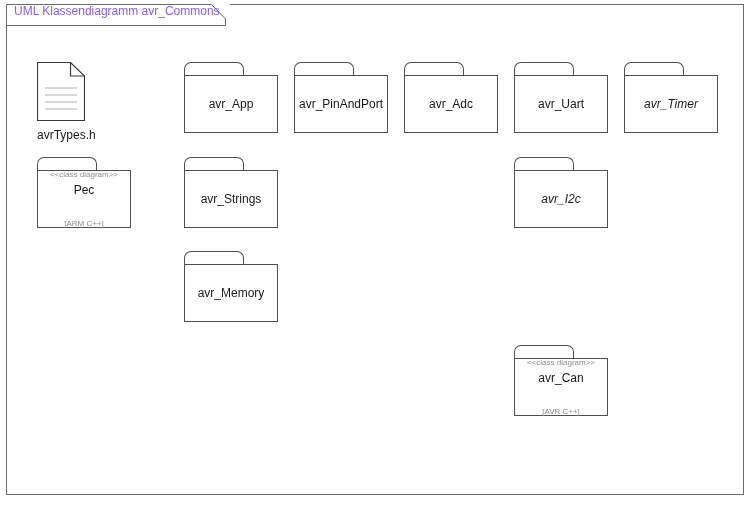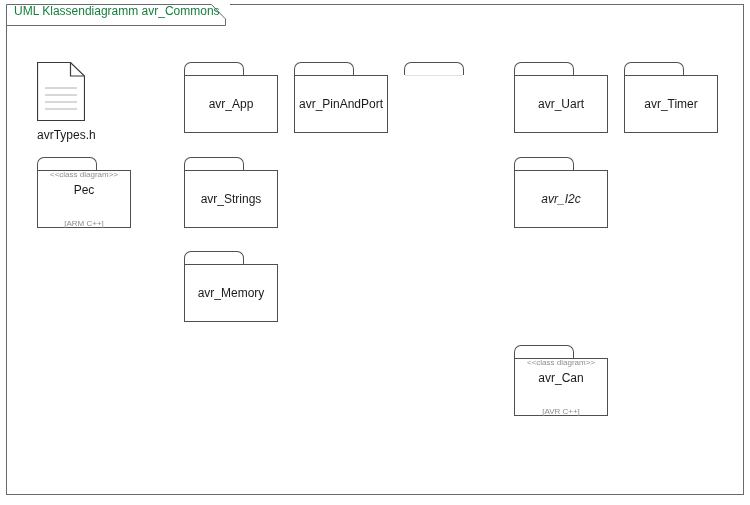--- a/index.html
+++ b/index.html
@@ -45,21 +45,21 @@
     display: block;
   }
   #diagram-title-tab svg {
     display: block;
   }
   #diagram-title-text {
     position: absolute;
     left: 14px;
     top: 4px;
     font-size: 12px;
-    color: #15803d;
+    color: #8b5cf6;
     white-space: nowrap;
     line-height: 14px;
     z-index: 6;
   }
 
   
   #diagram-canvas {
     position: absolute;
     left: 0;
     top: 0;
@@ -199,31 +199,34 @@
     <span class="pkg-tab"></span>
     <span class="pkg-seam"></span>
     <div class="pkg-body">
       <div class="pkg-name">avr_PinAndPort</div>
     </div>
   </div>
 
   <div class="uml-package" style="left:404px; top:62px;">
     <span class="pkg-tab"></span>
     <span class="pkg-seam"></span>
+    <div class="pkg-body">
+      <div class="pkg-name">avr_Adc</div>
+    </div>
   </div>
 
   <div class="uml-package" style="left:514px; top:62px;">
     <span class="pkg-tab"></span>
     <span class="pkg-seam"></span>
     <div class="pkg-body">
       <div class="pkg-name">avr_Uart</div>
     </div>
   </div>
 
-  <div class="uml-package" style="left:624px; top:62px;">
+  <div class="uml-package" style="left:624px; top:62px;font-style:italic;">
     <span class="pkg-tab"></span>
     <span class="pkg-seam"></span>
     <div class="pkg-body">
       <div class="pkg-name">avr_Timer</div>
     </div>
   </div>
 
   <div class="uml-package" style="left:37px; top:157px;">
     <span class="pkg-tab"></span>
     <span class="pkg-seam"></span>

